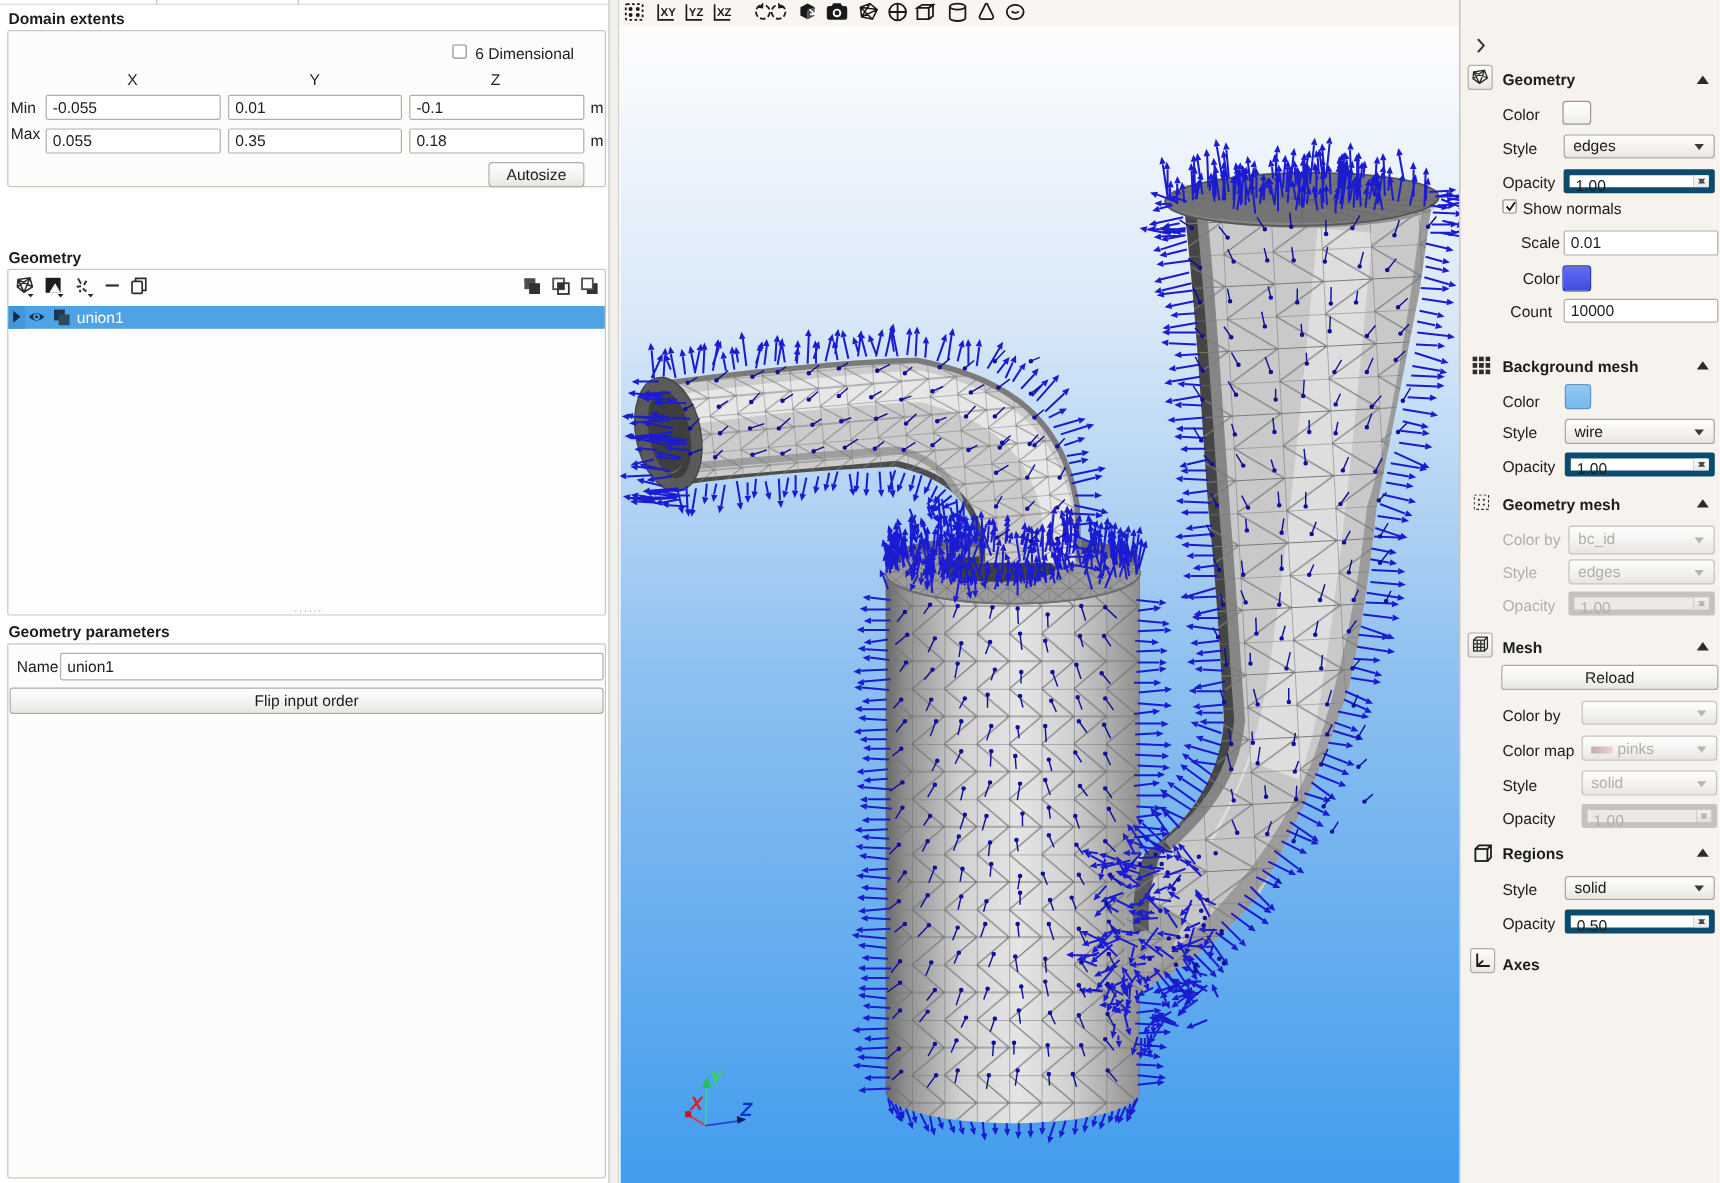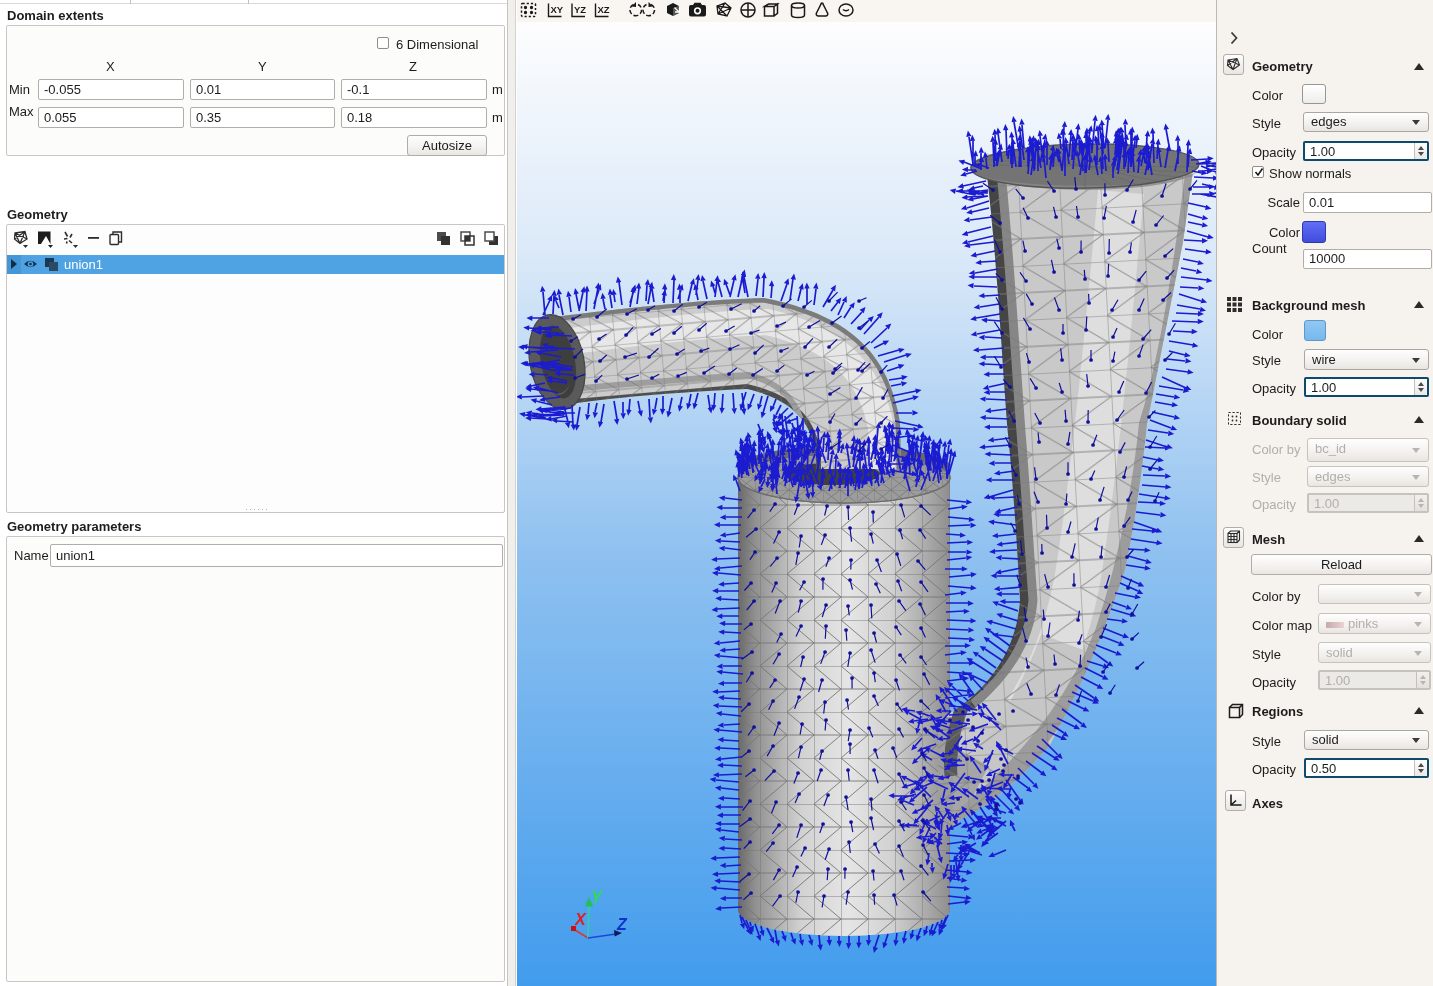--- a/index.html
+++ b/index.html
@@ -9,21 +9,21 @@
 .inp{position:absolute;border:1px solid #b1aeaa;background:#fff;border-radius:2px;
 line-height:19px;padding-left:5px;white-space:nowrap}
 .btn{position:absolute;border:1px solid #b0ada8;border-radius:3px;
 background:linear-gradient(#fefefe,#f4f2ef 60%,#e9e6e2);text-align:center}
 .dd{position:absolute;border:1px solid #aaa7a2;border-radius:3px;
 background:linear-gradient(#fefefe,#f3f1ee 60%,#e8e5e1);padding-left:7px}
 .dd .ar{position:absolute;right:8px;top:50%;margin-top:-2px;width:0;height:0;
 border-left:4.5px solid transparent;border-right:4.5px solid transparent;border-top:5px solid #3a3a3a}
 .dd.dis{border-color:#c6c3bf;color:#b2afab}
 .dd.dis .ar{border-top-color:#b8b5b1}
-.spin{position:absolute;border:2px solid #0c4a6e;background:#fff;border-radius:2px}
+.spin{position:absolute;border:5px solid #0c4a6e;background:#fff;border-radius:2px}
 .spin .tx{position:absolute;left:5px;top:1px}
 .spin .sp{position:absolute;right:0;top:0;bottom:0;width:13px;border-left:1px solid #c4c1bd;
 background:linear-gradient(#fdfdfd,#ebe8e4);border-radius:0 2px 2px 0}
 .spin .up{position:absolute;right:3px;top:3px;width:0;height:0;border-left:3.5px solid transparent;border-right:3.5px solid transparent;border-bottom:4.5px solid #4a4a4a}
 .spin .dn{position:absolute;right:3px;bottom:3px;width:0;height:0;border-left:3.5px solid transparent;border-right:3.5px solid transparent;border-top:4.5px solid #4a4a4a}
 .spin.dis{background:#eceae6;border-color:#c6c3bf;color:#b2afab}
 .spin.dis .up{border-bottom-color:#b8b5b1}.spin.dis .dn{border-top-color:#b8b5b1}
 .cb{position:absolute;width:12px;height:12px;border:1px solid #908d89;background:#fff;border-radius:2px}
 .lab{position:absolute;white-space:nowrap}
 .rlab{position:absolute;white-space:nowrap;text-align:right}
@@ -112,20 +112,21 @@
 <rect x="1" y="1" width="9" height="9" fill="#1c3850"></rect>
       <rect x="5" y="5" width="9" height="9" fill="#2a4a66"></rect>
 </svg>
 <div class="lab" style="left:64px;top:257px;color:#fff">union1</div>
 <div class="lab" style="left:245px;top:504px;color:#adaba8;font-size:9px;letter-spacing:1px">······</div>
 
 <div class="lab b" style="left:7px;top:519px">Geometry parameters</div>
 <div class="gbox" style="left:6px;top:536px;width:499px;height:446px"></div>
 <div class="lab" style="left:14px;top:548px">Name</div>
 <div class="inp" style="left:50px;top:544px;width:453px;height:23px;line-height:21px">union1</div>
+<div class="btn" style="left:8px;top:573px;width:495px;height:22px;line-height:20px">Flip input order</div>
 </div>
 
 <div class="abs" style="left:507px;top:0;width:9px;height:986px;background:#f1efec;border-left:1px solid #c6c4c0;border-right:1px solid #d4d2ce"></div>
 
 <div class="abs" style="left:517px;top:0;width:699px;height:22px;background:#f9f6f2">
 <svg width="340" height="22" viewBox="0 0 340 22">
 <g fill="none" stroke="#1a1a1a" stroke-width="1.5">
 <rect x="4.5" y="3.5" width="14" height="13" rx="1" stroke-dasharray="2.2 2"></rect>
 <circle cx="8.5" cy="7.5" r="0.9" fill="#1a1a1a"></circle>
         <circle cx="14.5" cy="7.5" r="0.9" fill="#1a1a1a"></circle>
@@ -325,21 +326,21 @@
     </div>
 <div class="cb" style="left:35px;top:166px"></div>
 <svg class="abs" style="left:36px;top:166px" width="12" height="12" viewBox="0 0 12 12">
       <path d="M2.5 6 L5 9 L9.5 2.5" stroke="#1a1a1a" stroke-width="1.6" fill="none"></path>
     </svg>
 <div class="lab" style="left:52px;top:166px">Show normals</div>
 <div class="lab" style="left:35px;top:195px;width:48px;text-align:right">Scale</div>
 <div class="inp" style="left:86px;top:192px;width:129px;height:21px">0.01</div>
 <div class="lab" style="left:35px;top:225px;width:48px;text-align:right">Color</div>
 <div class="col" style="left:85px;top:221px;width:24px;height:22px;background:linear-gradient(#626ef5,#3f4cdd);border-color:#2d3aa8"></div>
-<div class="lab" style="left:35px;top:241px;width:48px;text-align:left">Count</div>
+<div class="lab" style="left:35px;top:252px;width:48px;text-align:center">Count</div>
 <div class="inp" style="left:86px;top:249px;width:129px;height:20px;line-height:18px">10000</div>
 
 <svg class="abs" style="left:10px;top:297px" width="15" height="15" viewBox="0 0 15 15">
 <g fill="#2d2d2d">
         <rect x="0" y="0" width="4" height="4"></rect>
         <rect x="5.5" y="0" width="4" height="4"></rect>
         <rect x="11" y="0" width="4" height="4"></rect>
 <rect x="0" y="5.5" width="4" height="4"></rect>
         <rect x="5.5" y="5.5" width="4" height="4"></rect>
         <rect x="11" y="5.5" width="4" height="4"></rect>
@@ -362,21 +363,21 @@
       <span class="dn"></span>
     </div>
 
 <svg class="abs" style="left:11px;top:412px" width="13" height="13" viewBox="0 0 13 13">
 <rect x="0.5" y="0.5" width="12" height="12" fill="none" stroke="#2d2d2d" stroke-dasharray="2.2 1.8"></rect>
 <circle cx="4.5" cy="4.5" r="0.9" fill="#2d2d2d"></circle>
       <circle cx="8.5" cy="4.5" r="0.9" fill="#2d2d2d"></circle>
       <circle cx="4.5" cy="8.5" r="0.9" fill="#2d2d2d"></circle>
       <circle cx="8.5" cy="8.5" r="0.9" fill="#2d2d2d"></circle>
     </svg>
-<div class="lab b" style="left:35px;top:413px">Boundary solid</div>
+<div class="lab b" style="left:35px;top:413px">Geometry mesh</div>
 <div class="seca" style="left:197px;top:416px"></div>
 <div class="lab dis-t" style="left:35px;top:442px">Color by</div>
 <div class="dd dis" style="left:90px;top:438px;width:122px;height:24px;line-height:19px">bc_id<span class="ar"></span></div>
 <div class="lab dis-t" style="left:35px;top:470px">Style</div>
 <div class="dd dis" style="left:90px;top:466px;width:122px;height:21px;line-height:19px">edges<span class="ar"></span></div>
 <div class="lab dis-t" style="left:35px;top:497px">Opacity</div>
 <div class="spin dis" style="left:90px;top:493px;width:122px;height:20px">
       <span class="tx">1.00</span>
       <span class="sp" style="background:linear-gradient(#f2f0ed,#e4e1dd)"></span>
       <span class="up"></span>

